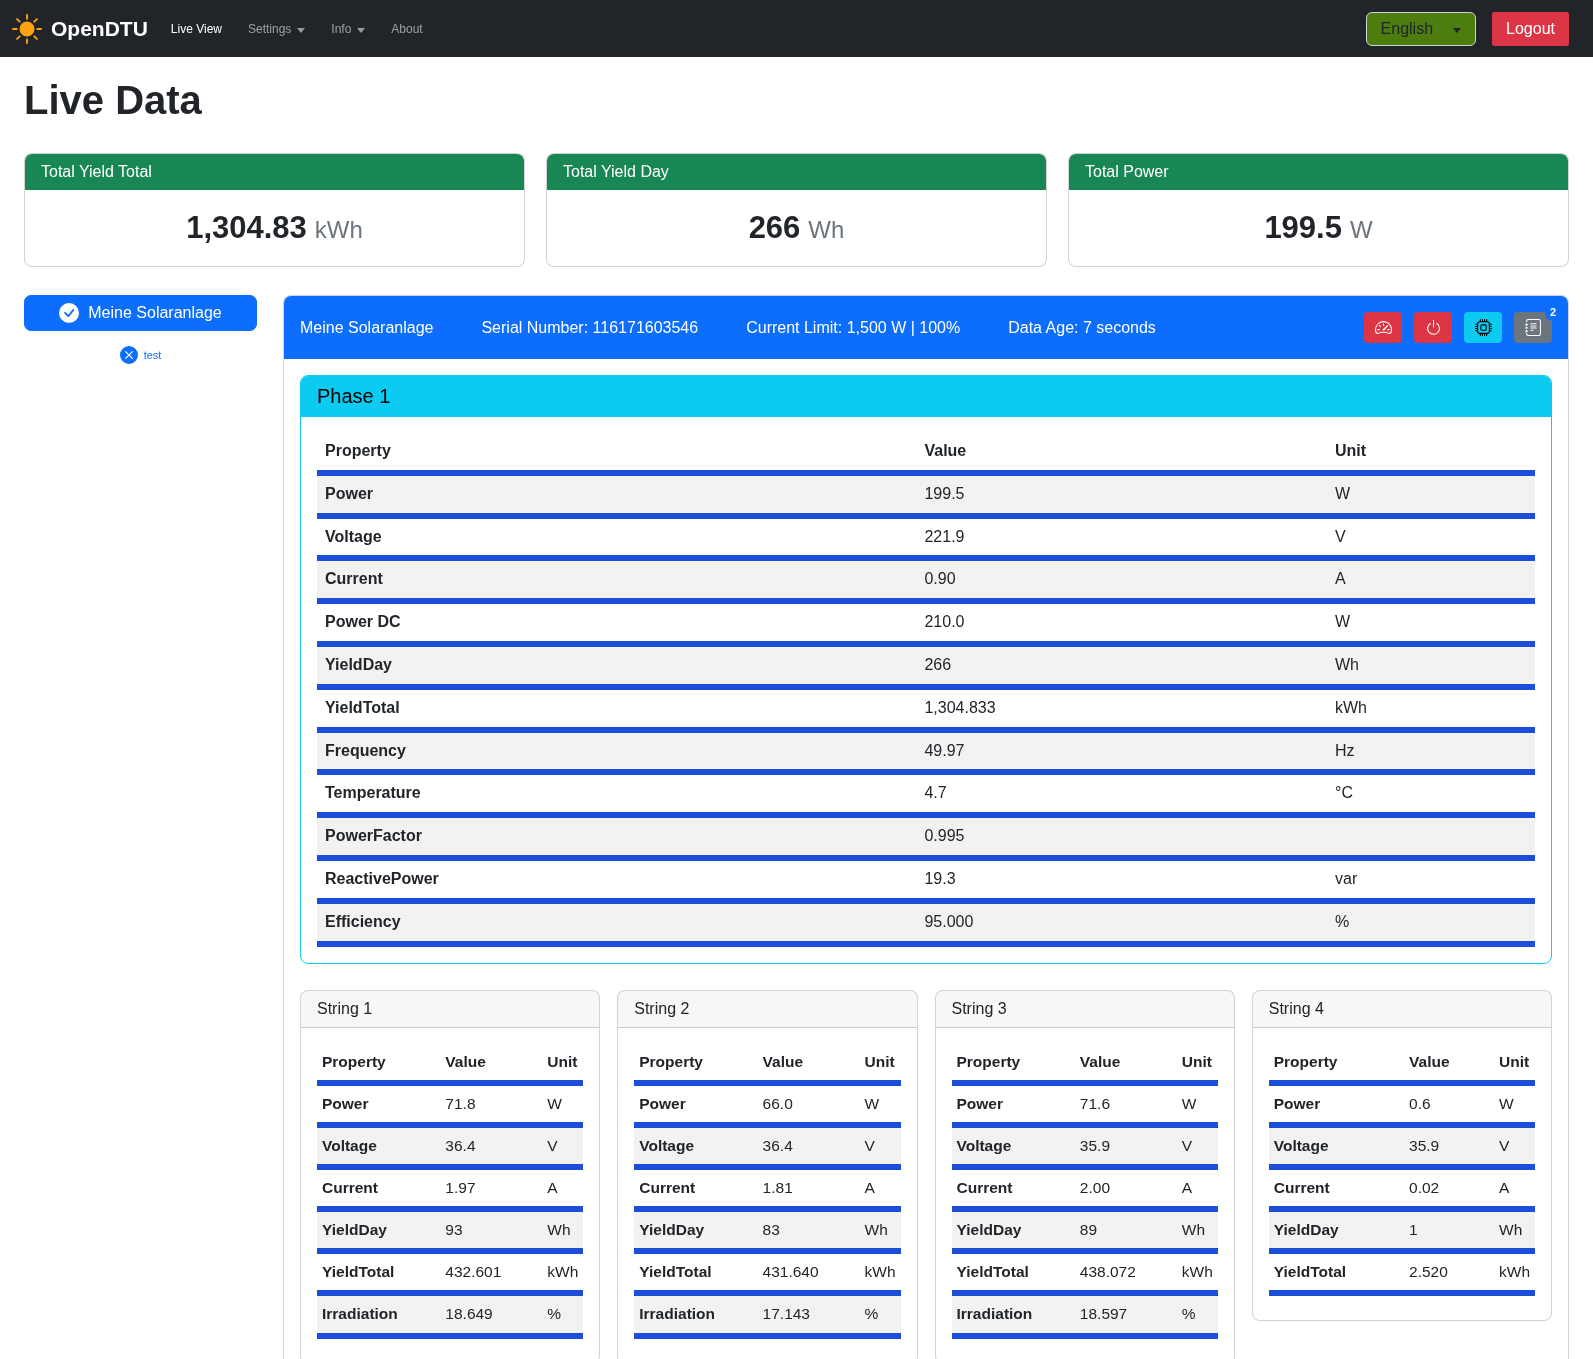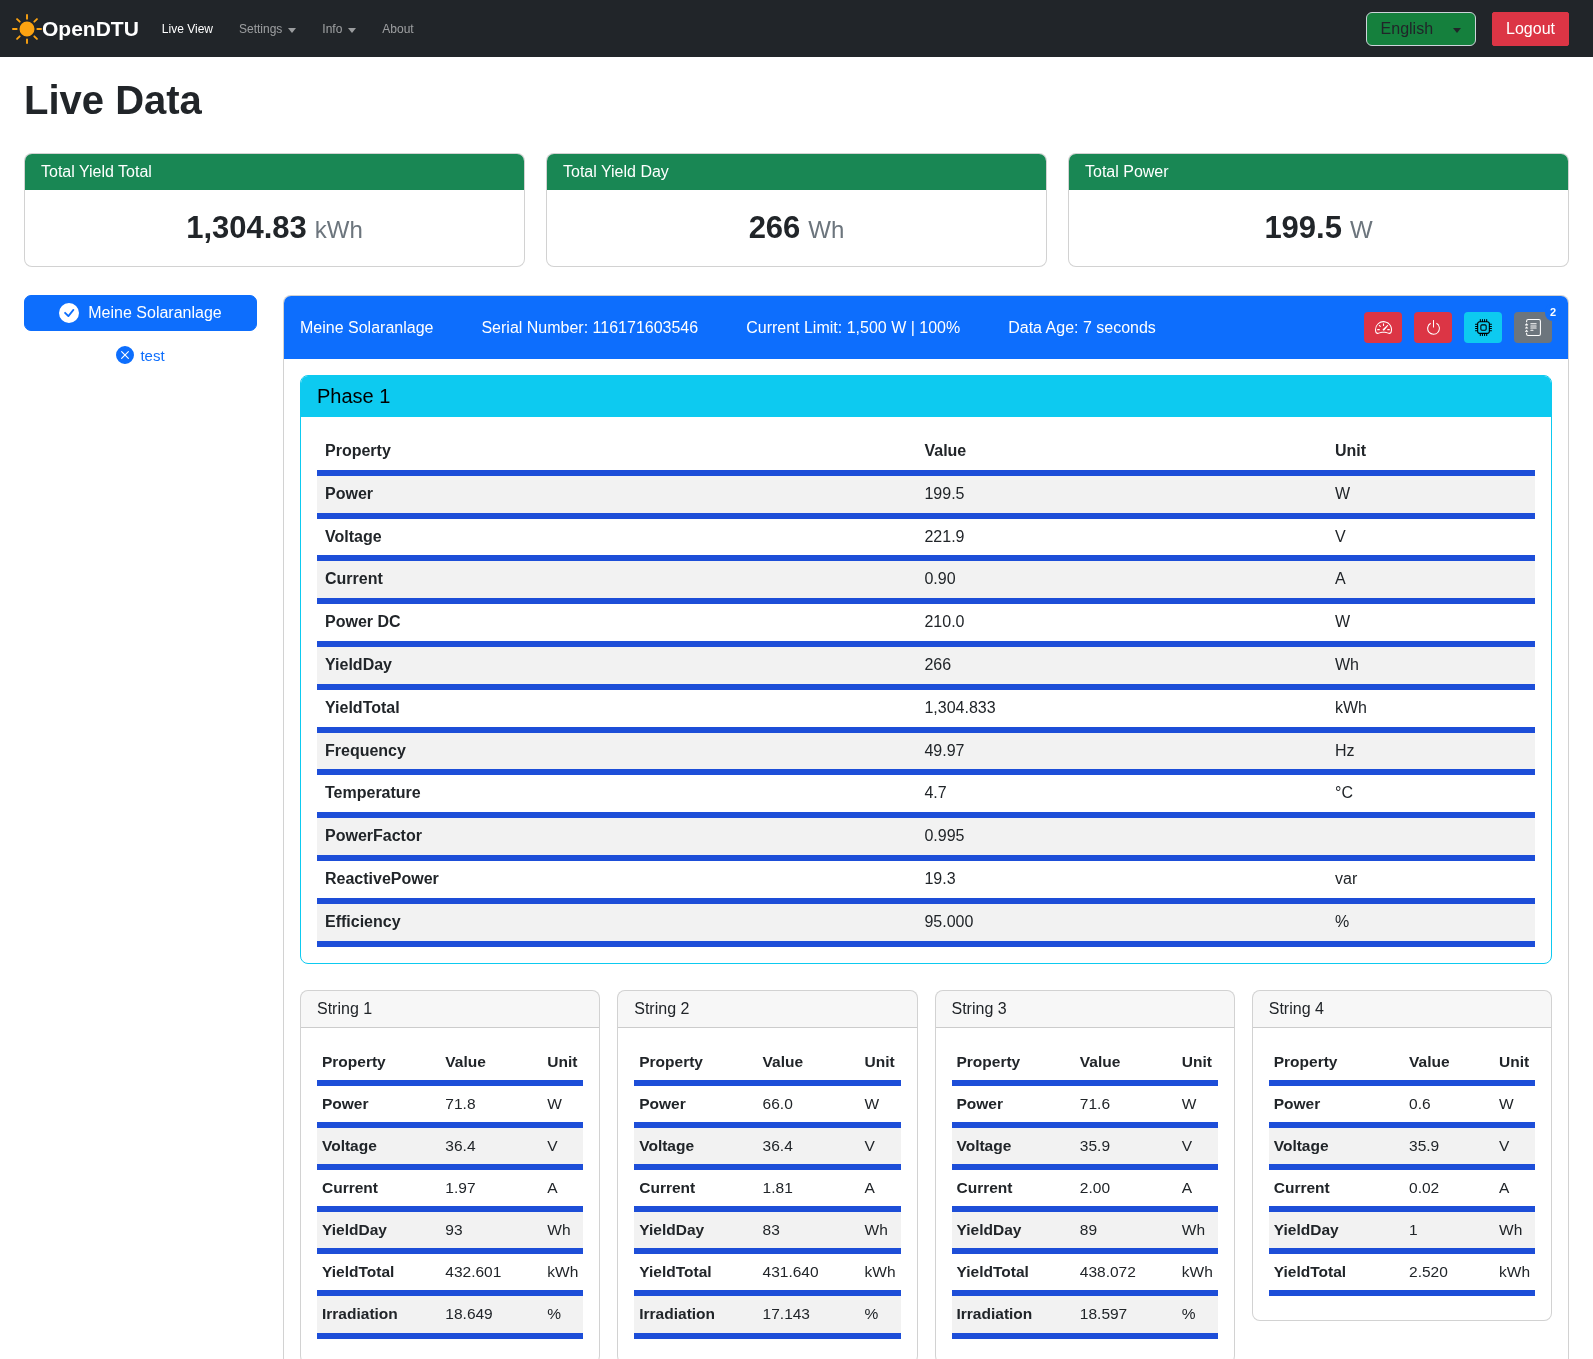--- a/index.html
+++ b/index.html
@@ -15,21 +15,21 @@
 
   
   .navbar {
     height:57px;
     background:#212529;
     display:flex;
     align-items:center;
     padding:0 24px 0 12px;
   }
   .brand {
-    display:flex; align-items:center; 
+    display:flex; align-items:center; gap:9px;
     color:#fff; font-size:21px; font-weight:700;
     cursor:pointer; text-decoration:none;
   }
   .brand svg { display:block; }
   .nav-links { display:flex; align-items:center; margin-left:10px; }
   .nav-link {
     color:rgba(255,255,255,.55);
     padding:8px 13px;
     font-size:12px;
     cursor:pointer;
@@ -40,21 +40,21 @@
   .caret {
     width:0; height:0;
     border-left:4.5px solid transparent;
     border-right:4.5px solid transparent;
     border-top:5px solid currentColor;
     display:inline-block;
     margin-top:3px;
   }
   .nav-right { margin-left:auto; display:flex; align-items:center; gap:16px; }
   .lang-select {
-    background:#15803d; color:#212529;
+    background:#4d7c0f; color:#212529;
     border:1px solid #ced4da; border-radius:6px;
     padding:7px 14px;
     display:flex; align-items:center; gap:20px;
     font-size:16px; cursor:pointer;
   }
   .logout-btn {
     background:#dc3545; border:1px solid #dc3545; color:#fff;
     border-radius:2px; padding:7px 13px; font-size:16px; cursor:pointer;
     font-family:inherit;
   }
@@ -81,21 +81,21 @@
   .inverter-select-btn {
     width:100%;
     background:#0d6efd; border:1px solid #0d6efd; color:#fff;
     border-radius:7px; padding:7px 12px; font-size:16px;
     display:flex; align-items:center; justify-content:center; gap:9px;
     cursor:pointer; font-family:inherit;
   }
   .test-row {
     margin-top:15px;
     display:flex; align-items:center; justify-content:center; gap:6px;
-    color:#0d6efd; font-size:15px;
+    color:#0d6efd; font-size:11px;
   }
   .test-row span { cursor:pointer; }
 
   
   .inverter-card {
     flex:1;
     border:1px solid rgba(0,0,0,.175);
     border-radius:8px;
     background:#fff;
   }

